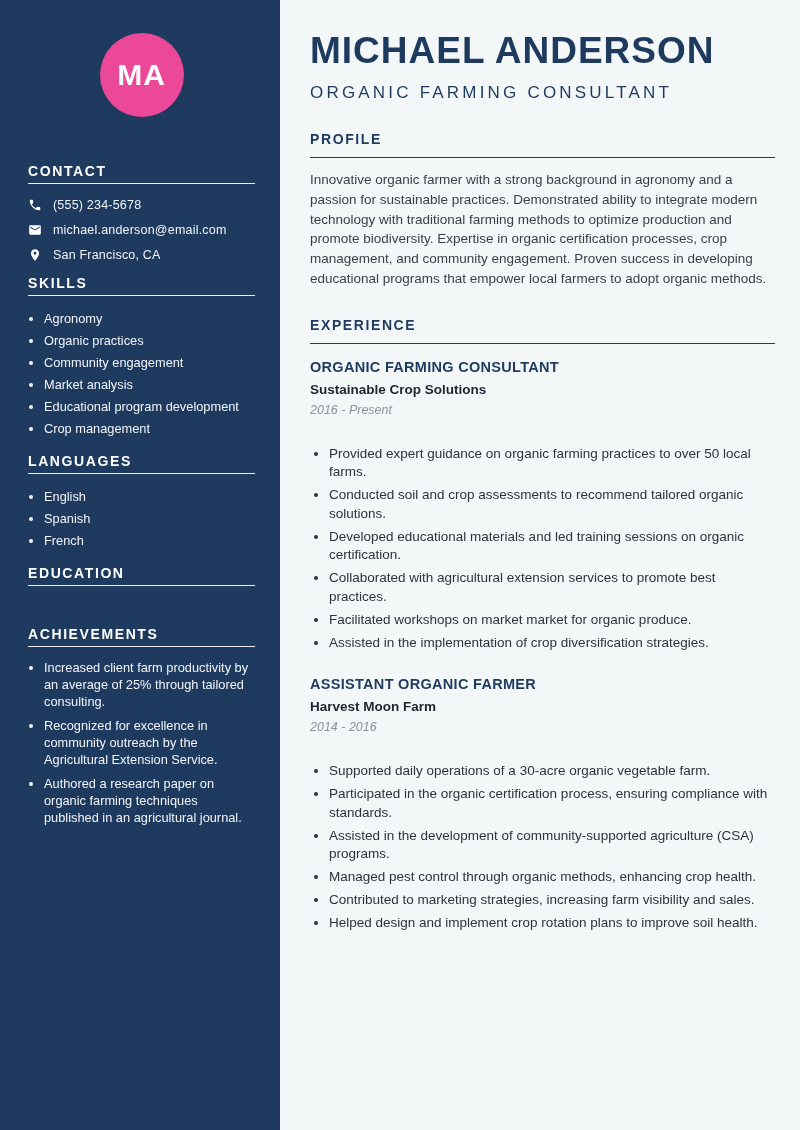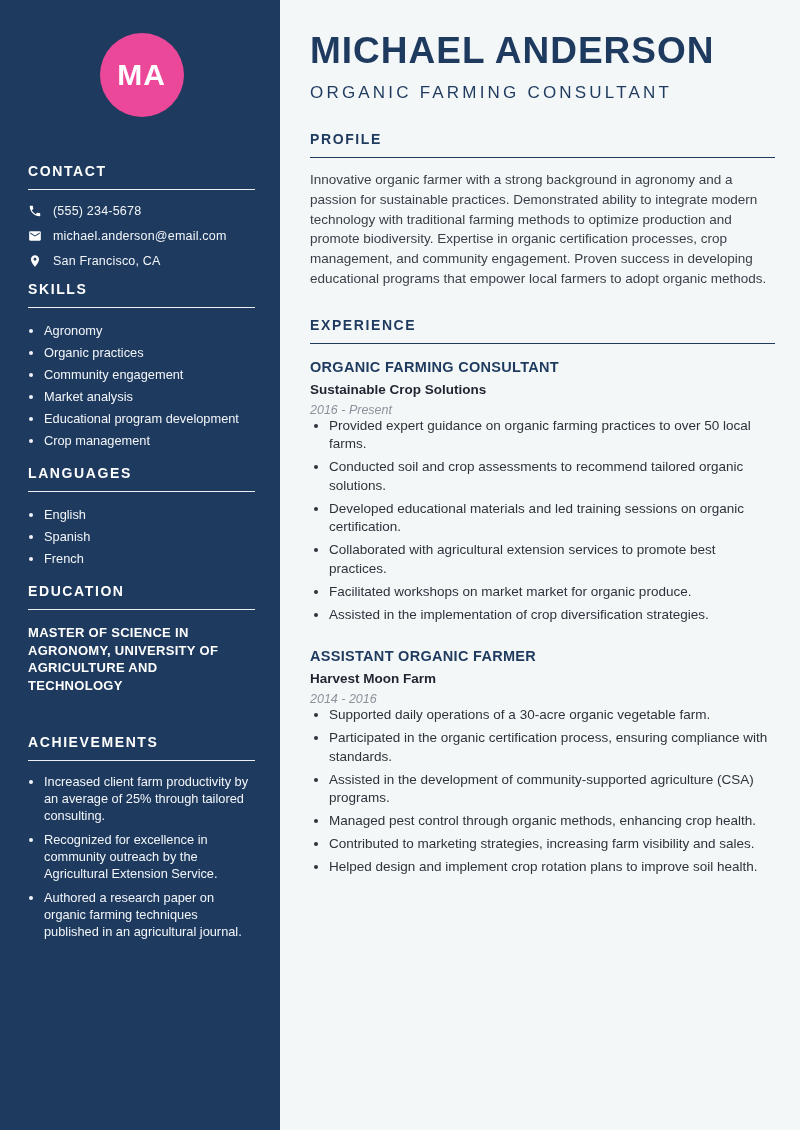--- a/index.html
+++ b/index.html
@@ -17,21 +17,21 @@
     width:84px; height:84px; border-radius:50%;
     background:#ec4899; color:#ffffff;
     display:flex; align-items:center; justify-content:center;
     font-size:30px; font-weight:bold; letter-spacing:1px;
     margin:0 auto;
   }
   .side-section { margin-top:13px; }
   .side-section.first { margin-top:46px; }
   .side-title {
     font-size:14px; font-weight:bold; letter-spacing:1.6px;
-    color:#ffffff; padding-bottom:10px;
+    color:#ffffff; padding-bottom:4px;
     border-bottom:1.5px solid rgba(255,255,255,0.92);
   }
   .contact-list { margin-top:14px; }
   .contact-row { display:flex; align-items:center; margin-bottom:11px; }
   .contact-row svg { width:14px; height:14px; fill:#ffffff; flex:0 0 14px; }
   .contact-text { font-size:12.5px; color:#f2f5f9; margin-left:11px; letter-spacing:0.2px; }
   .side-list { margin-top:12px; list-style:disc; padding-left:16px; }
   .side-list li { font-size:12.8px; line-height:22px; color:#f2f5f9; }
   .side-list.tight li { line-height:17px; margin-bottom:7px; }
   .degree {
@@ -56,21 +56,21 @@
     padding-bottom:10px; border-bottom:1.5px solid #1e3a5e;
   }
   .profile-text {
     margin-top:12px; font-size:13.5px; line-height:19.8px; color:#3a3f47;
   }
   .job { margin-top:15px; }
   .job + .job { margin-top:24px; }
   .job-role { font-size:14.5px; font-weight:bold; color:#1e3a5e; letter-spacing:0.3px; }
   .job-company { margin-top:7px; font-size:13.5px; font-weight:bold; color:#1f2430; }
   .job-dates { margin-top:6px; font-size:12.5px; font-style:italic; color:#8b929c; }
-  .job-bullets { margin-top:0; list-style:disc; padding-left:19px; }
+  .job-bullets { margin-top:28px; list-style:disc; padding-left:19px; }
   .job-bullets li { font-size:13.5px; line-height:18.5px; color:#2e333b; margin-bottom:4.5px; }
 </style>
 </head>
 <body>
 
 <div class="page">
 
   <aside class="sidebar">
 
     <div class="avatar">
@@ -117,21 +117,20 @@
       <h2 class="side-title">LANGUAGES</h2>
       <ul class="side-list">
           <li>English</li>
           <li>Spanish</li>
           <li>French</li>
         </ul>
     </section>
 
     <section class="side-section">
       <h2 class="side-title">EDUCATION</h2>
-      <p class="degree">MASTER OF SCIENCE IN AGRONOMY, UNIVERSITY OF AGRICULTURE AND TECHNOLOGY</p>
     </section>
 
     <section class="side-section ach-section">
       <h2 class="side-title">ACHIEVEMENTS</h2>
       <ul class="side-list tight">
           <li>Increased client farm productivity by an average of 25% through tailored consulting.</li>
           <li>Recognized for excellence in community outreach by the Agricultural Extension Service.</li>
           <li>Authored a research paper on organic farming techniques published in an agricultural journal.</li>
         </ul>
     </section>

